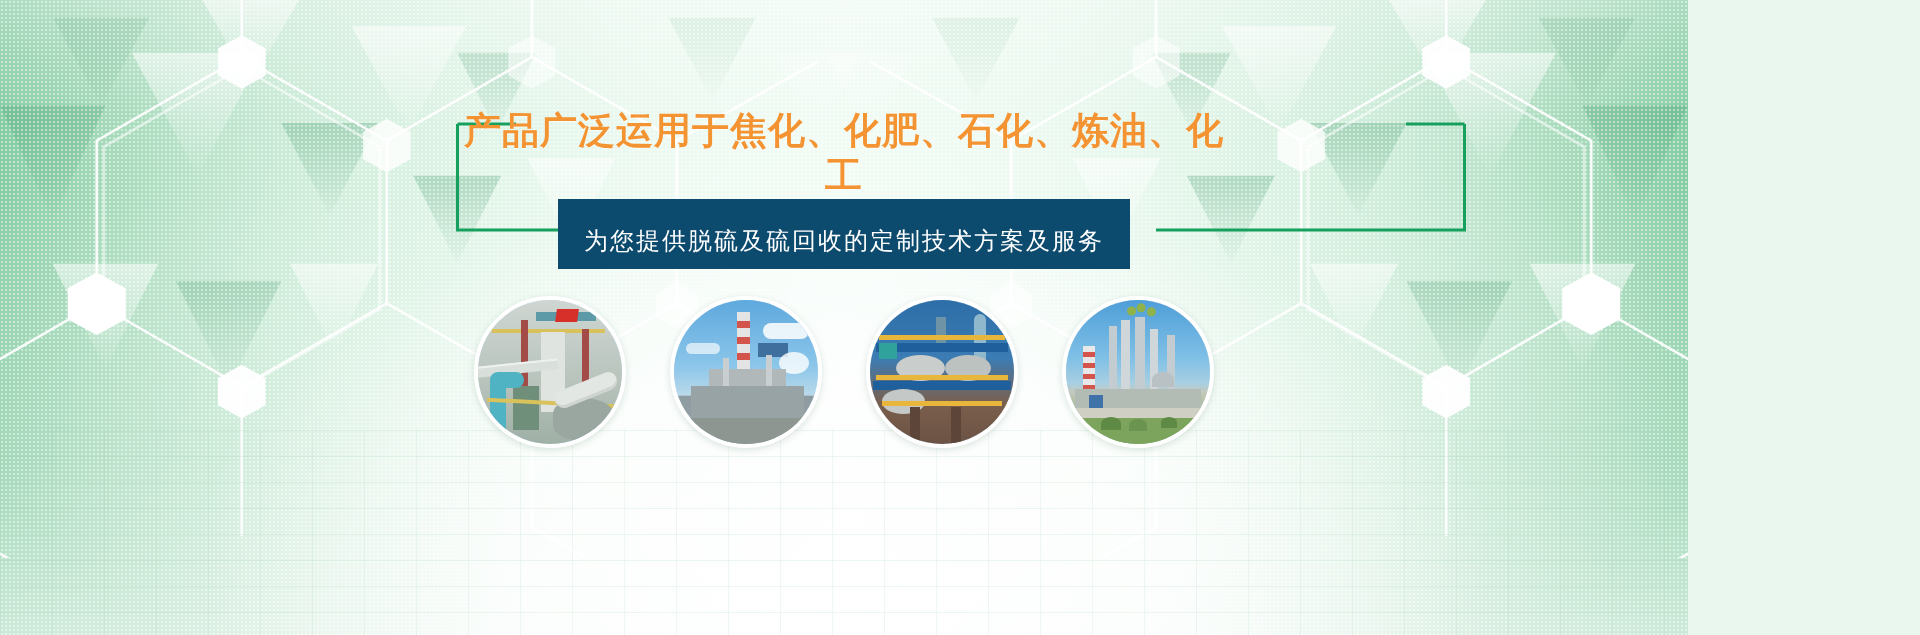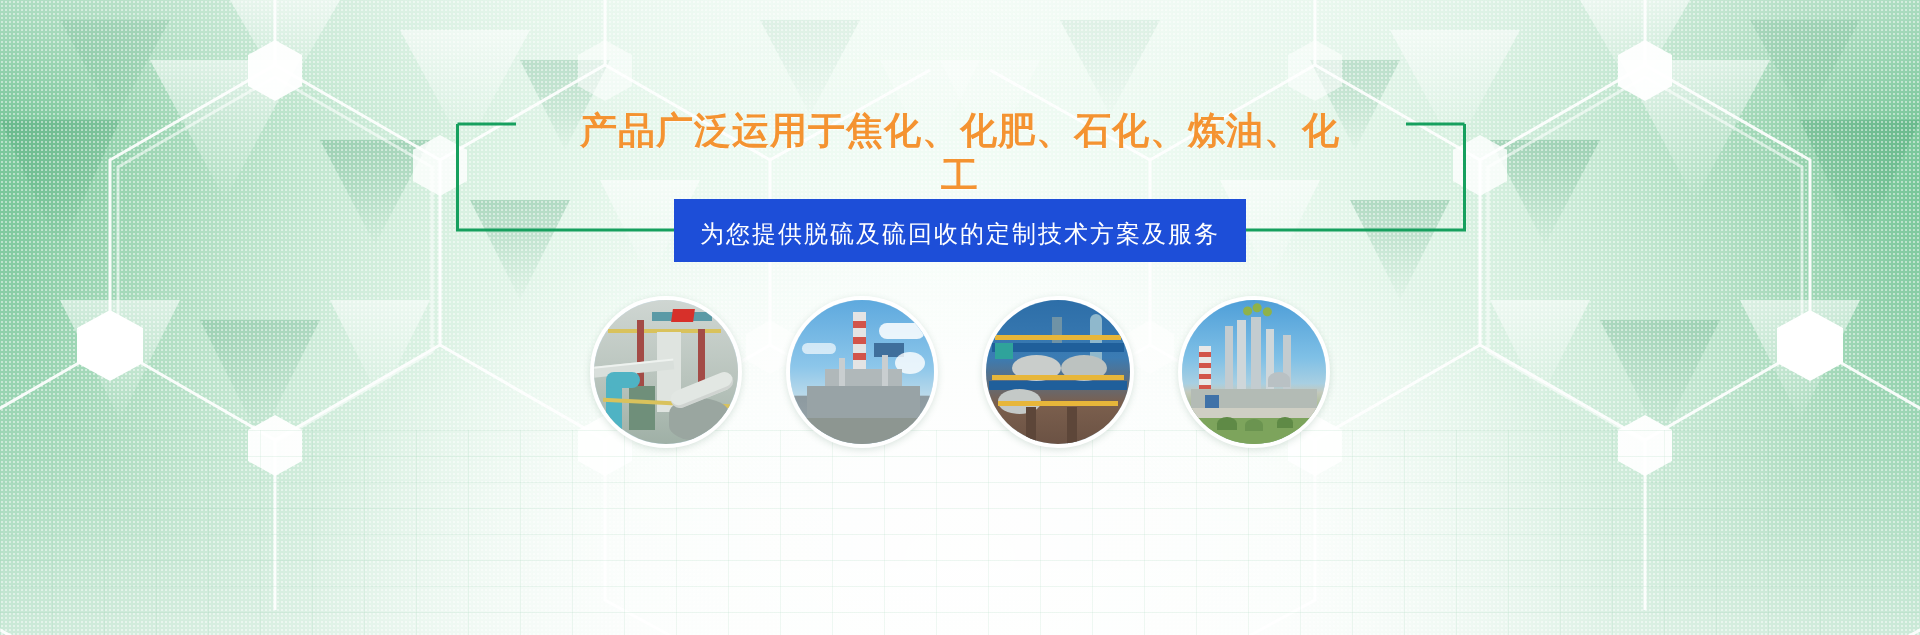--- a/index.html
+++ b/index.html
@@ -2,21 +2,21 @@
 <html><head>
 <meta charset="utf-8">
 <style>
   * { margin:0; padding:0; box-sizing:border-box; }
   html,body { width:1920px; height:635px; overflow:hidden; }
   body {
     font-family:"Liberation Sans","DejaVu Sans",sans-serif;
     background:#eaf7ee;
     position:relative;
   }
-  .stage { position:absolute; inset:0; width:1920px; height:635px; overflow:hidden;text-decoration:underline; }
+  .stage { position:absolute; inset:0; width:1688px; height:635px; overflow:hidden;text-decoration:underline; }
 
   
   .bg-base {
     position:absolute; inset:0;
     background:
       radial-gradient(ellipse 900px 520px at 50% 88%, rgba(255,255,255,0.95) 0%, rgba(255,255,255,0.75) 38%, rgba(255,255,255,0.0) 72%),
       radial-gradient(ellipse 1200px 700px at 50% 40%, rgba(244,253,247,0.92) 0%, rgba(233,249,238,0.55) 45%, rgba(255,255,255,0) 78%),
       linear-gradient(90deg,
         #79c79a 0%, #8ecfa8 7%, #a6dabb 15%, #c3e7d1 26%,
         #dff3e7 38%, #eef9f2 50%, #dff3e7 62%,
@@ -64,25 +64,25 @@
     text-shadow:0 1px 0 rgba(255,255,255,0.55);
     width:760px;
   }
   .headline .l1 { display:block; }
   .headline .l2 { display:block; }
 
   
   .banner {
     position:absolute; left:50%; transform:translateX(-50%);
     top:199px; z-index:4;
-    background:#1d4ed8;
+    background:#0c4a6e;
     color:#ffffff;
     font-size:24px;
     letter-spacing:2px;
-    padding:19px 26px 12px 26px;
+    padding:26px 26px 12px 26px;
     white-space:nowrap;
   }
 
   
   .circles {
     position:absolute; left:0; right:0; top:296px;
     display:flex; justify-content:center; gap:44px;
     z-index:3;
   }
   .circle {

